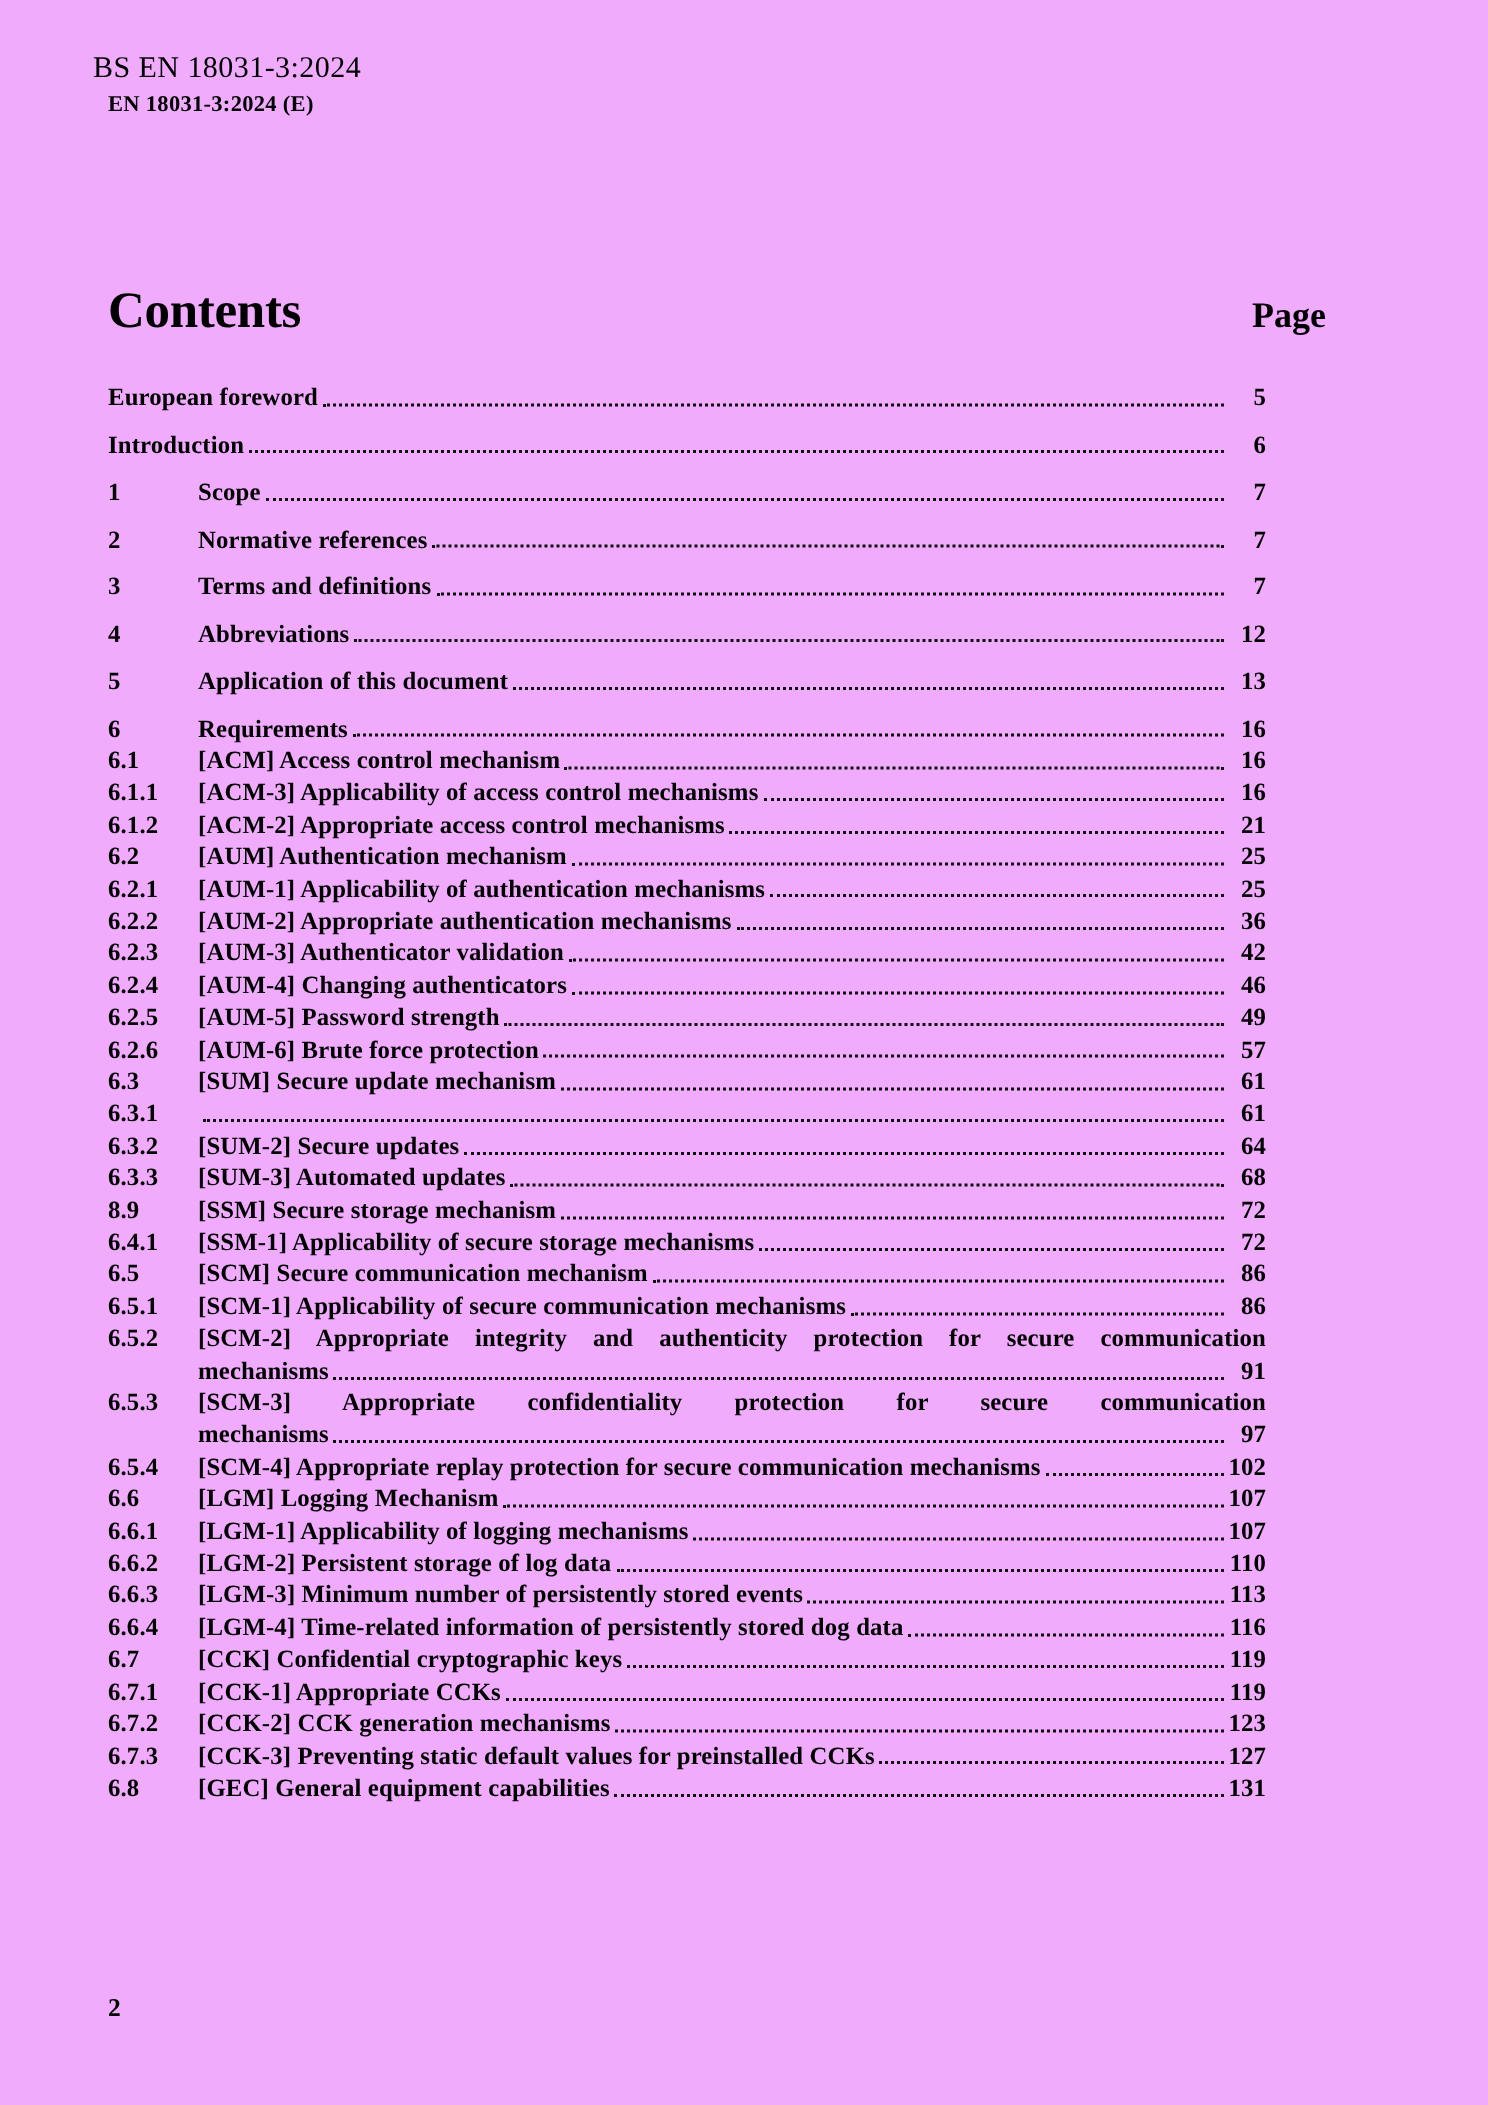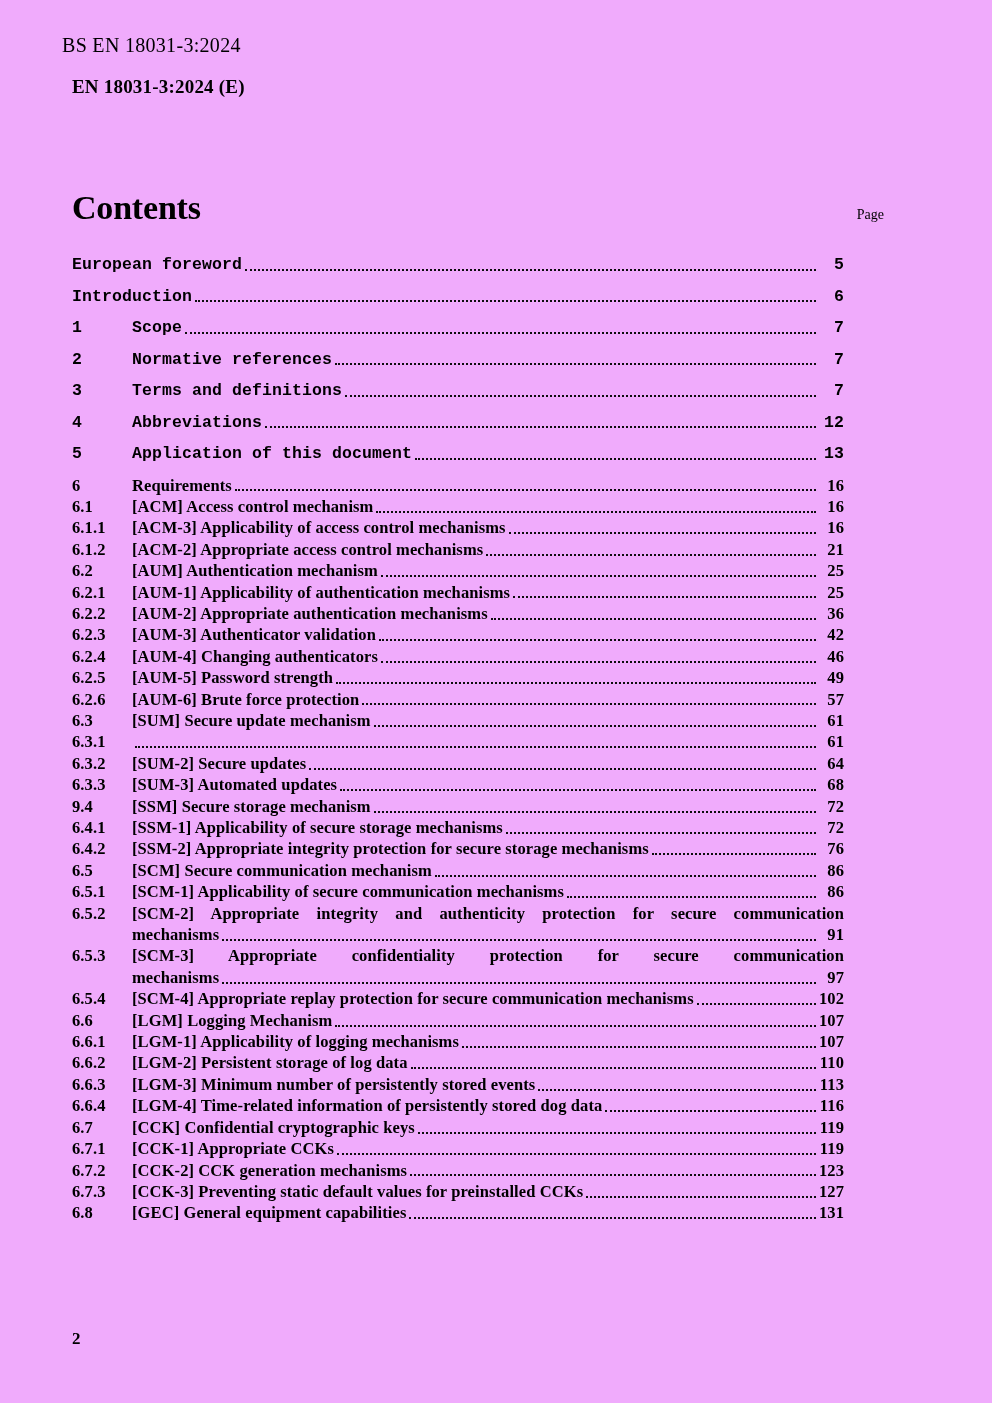--- a/index.html
+++ b/index.html
@@ -4,32 +4,32 @@
 <style>
   html,body{margin:0;padding:0;background:#e8e8e8;}
   .page{
     position:relative;width:992px;height:1403px;margin:0 auto;
     background:#f0abfc;color:#000;overflow:hidden;
     font-family:"Liberation Serif","DejaVu Serif",serif;
   }
   
   .doc-header{position:absolute;left:62px;top:34px;}
   .hdr1{font-size:20px;line-height:22px;letter-spacing:.3px;}
-  .hdr2{font-size:19px;line-height:21px;font-weight:bold;margin-top:20px;margin-left:10px;letter-spacing:.2px;}
+  .hdr2{font-size:15px;line-height:21px;font-weight:bold;margin-top:4px;margin-left:10px;letter-spacing:.2px;}
   
   .contents-row{
     position:absolute;left:72px;width:812px;top:193px;
     display:flex;justify-content:space-between;align-items:baseline;
   }
   .contents-row h1{margin:0;font-size:34px;line-height:30px;font-weight:bold;letter-spacing:-.2px;}
-  .page-label{font-size:14px;font-weight:normal;}
+  .page-label{font-size:24px;font-weight:bold;}
   
   .toc{position:absolute;left:72px;top:254px;width:772px;}
   .row{display:flex;font-weight:bold;font-size:16.5px;line-height:21.4px;letter-spacing:.1px;}
-  .row.spaced{margin-bottom:10.1px;font-family:Liberation Mono, monospace;}
+  .row.spaced{margin-bottom:10.1px;}
   .num{width:60px;flex-shrink:0;}
   .body{flex:1;min-width:0;}
   .line{display:flex;}
   .ttl{white-space:nowrap;}
   .jline{text-align:justify;text-align-last:justify;}
   .leader{
     flex:1 1 12px;min-width:10px;height:0;align-self:flex-end;
     border-bottom:2.2px dotted #0d0d0d;margin:0 2px 4.5px 3px;
   }
   .pg{min-width:26px;text-align:right;white-space:nowrap;}
@@ -263,46 +263,36 @@
         <span class="num">6.3.3</span>
         <div class="body">
           <div class="line">
             <span class="ttl">[SUM-3] Automated updates</span>
             <span class="leader"></span>
             <span class="pg">68</span>
           </div>
         </div>
       </div>
       <div class="row">
-        <span class="num">9.4</span>
+        <span class="num">8.9</span>
         <div class="body">
           <div class="line">
             <span class="ttl">[SSM] Secure storage mechanism</span>
             <span class="leader"></span>
             <span class="pg">72</span>
           </div>
         </div>
       </div>
       <div class="row">
         <span class="num">6.4.1</span>
         <div class="body">
           <div class="line">
             <span class="ttl">[SSM-1] Applicability of secure storage mechanisms</span>
             <span class="leader"></span>
             <span class="pg">72</span>
-          </div>
-        </div>
-      </div>
-      <div class="row">
-        <span class="num">6.4.2</span>
-        <div class="body">
-          <div class="line">
-            <span class="ttl">[SSM-2] Appropriate integrity protection for secure storage mechanisms</span>
-            <span class="leader"></span>
-            <span class="pg">76</span>
           </div>
         </div>
       </div>
       <div class="row">
         <span class="num">6.5</span>
         <div class="body">
           <div class="line">
             <span class="ttl">[SCM] Secure communication mechanism</span>
             <span class="leader"></span>
             <span class="pg">86</span>

